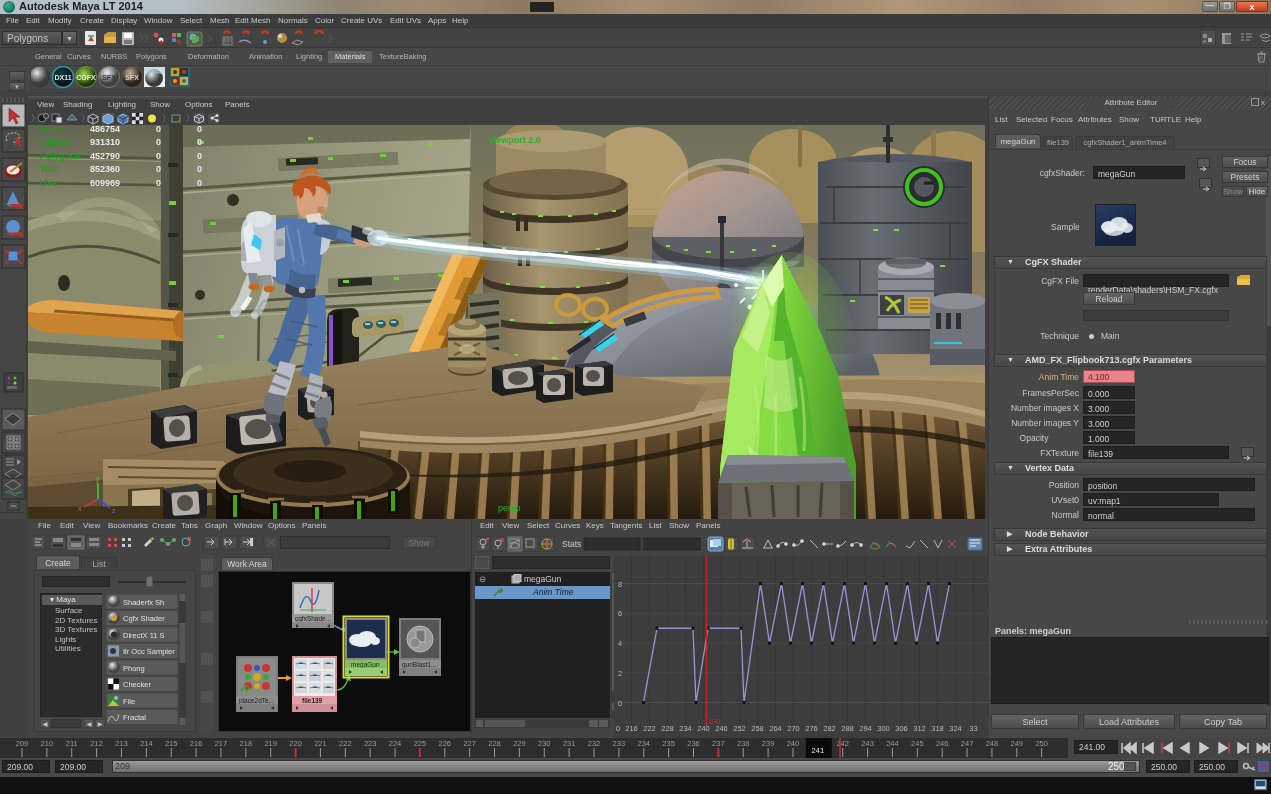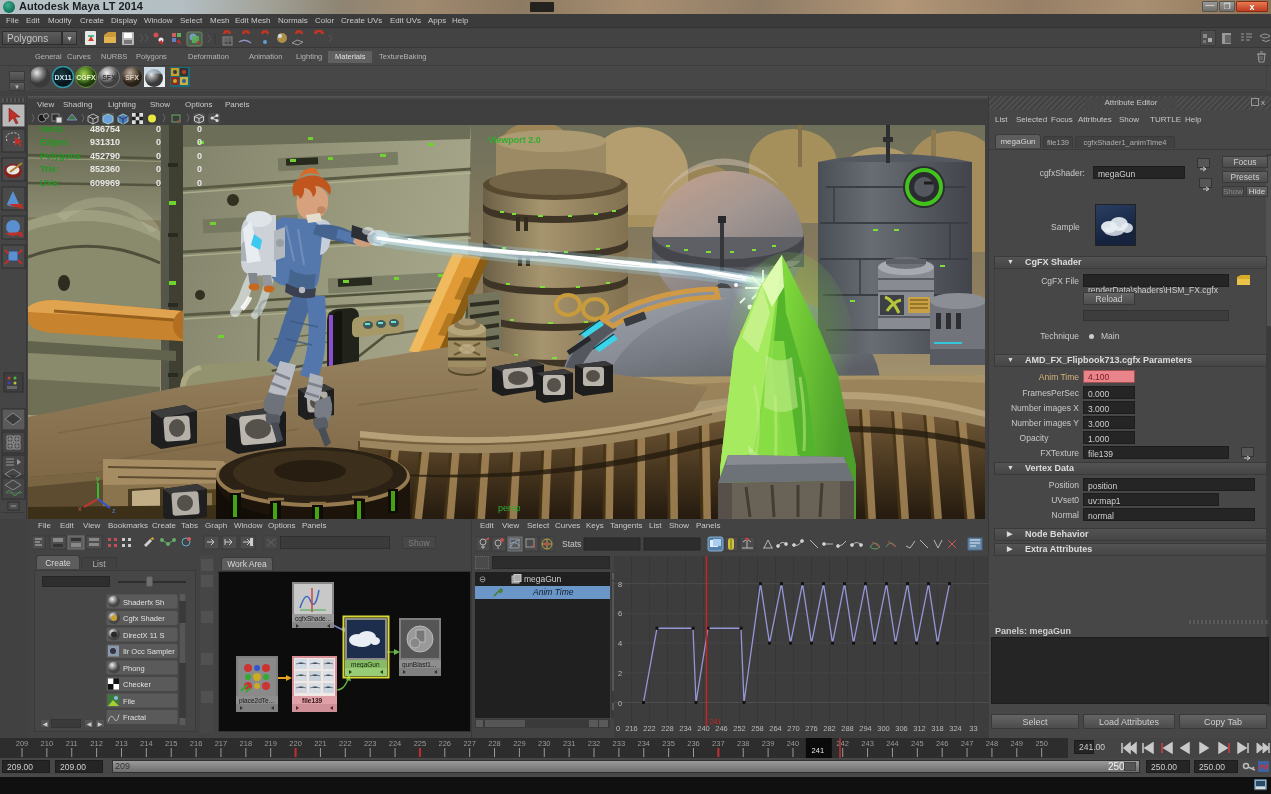--- a/index.html
+++ b/index.html
@@ -1058,20 +1058,24 @@
   <div class="abs" style="left:374px;top:17px;width:34px;height:13px;background:#474747;border:1px solid #3c3c3c;color:#7f7f7f;font-size:8.5px;text-align:center;padding-top:1px;">Show</div>
 
   <div class="abs" style="left:8px;top:36px;width:44px;height:14px;background:#5d5d5d;border:1px solid #3a3a3a;border-bottom:none;border-radius:3px 3px 0 0;color:#d8d8d8;font-size:8.5px;text-align:center;padding-top:2px;">Create</div>
   <div class="abs" style="left:53px;top:38px;width:36px;height:12px;background:#414141;border:1px solid #3a3a3a;border-bottom:none;border-radius:3px 3px 0 0;color:#b0b0b0;font-size:8.5px;text-align:center;padding-top:1px;">List</div>
   <div class="abs" style="left:6px;top:51px;width:162px;height:162px;background:#464646;border:1px solid #3a3a3a;"></div>
 
   <div class="abs" style="left:14px;top:57px;width:68px;height:11px;background:#2e2e2e;border:1px solid #262626;"></div>
   <div class="abs" style="left:90px;top:62px;width:68px;height:2px;background:#2e2e2e;"></div>
   <div class="abs" style="left:118px;top:57px;width:7px;height:11px;background:#6e6e6e;border:1px solid #555;border-radius:2px;"></div>
 
+  <div class="abs" style="left:12px;top:74px;width:62px;height:124px;background:#2b2b2b;border:1px solid #242424;">
+    <div class="abs" style="left:1px;top:1px;width:60px;height:10px;background:#5a5a5a;color:#e0e0e0;font-size:8px;padding-left:8px;">▾ Maya</div>
+    <div style="color:#c0c0c0;font-size:8px;padding:12px 0 0 14px;line-height:9.5px;">Surface<br>2D Textures<br>3D Textures<br>Lights<br>Utilities</div>
+  </div>
   <div class="abs" style="left:12px;top:200px;width:10px;height:9px;background:#555;border:1px solid #444;color:#ccc;font-size:6px;text-align:center;">◀</div>
   <div class="abs" style="left:23px;top:200px;width:30px;height:9px;background:#3a3a3a;border:1px solid #333;"></div>
   <div class="abs" style="left:56px;top:200px;width:10px;height:9px;background:#555;border:1px solid #444;color:#ccc;font-size:6px;text-align:center;">◀</div>
   <div class="abs" style="left:67px;top:200px;width:10px;height:9px;background:#555;border:1px solid #444;color:#ccc;font-size:6px;text-align:center;">▶</div>
 
   <div class="abs" id="hslist" style="left:78px;top:74px;width:80px;height:136px;"><svg width="80" height="136" viewBox="0 0 80 136">
           <defs>
             <radialGradient id="nb1" cx="0.35" cy="0.3">
               <stop offset="0" stop-color="#eee"></stop>
               <stop offset="1" stop-color="#444"></stop>
@@ -1506,21 +1510,21 @@
           <text x="967.0600000000001" y="8" font-size="7.5" fill="#9a9a9a" text-anchor="middle" font-family="Liberation Sans">247</text>
           <line x1="967.0600000000001" y1="10" x2="967.0600000000001" y2="19" stroke="#9a9a9a" stroke-width="1"></line>
           <text x="991.9300000000001" y="8" font-size="7.5" fill="#9a9a9a" text-anchor="middle" font-family="Liberation Sans">248</text>
           <line x1="991.9300000000001" y1="10" x2="991.9300000000001" y2="19" stroke="#9a9a9a" stroke-width="1"></line>
           <text x="1016.8000000000001" y="8" font-size="7.5" fill="#9a9a9a" text-anchor="middle" font-family="Liberation Sans">249</text>
           <line x1="1016.8000000000001" y1="10" x2="1016.8000000000001" y2="19" stroke="#9a9a9a" stroke-width="1"></line>
           <text x="1041.67" y="8" font-size="7.5" fill="#9a9a9a" text-anchor="middle" font-family="Liberation Sans">250</text>
           <line x1="1041.67" y1="10" x2="1041.67" y2="19" stroke="#9a9a9a" stroke-width="1"></line>
           <line x1="840" y1="0" x2="840" y2="20" stroke="#c03030" stroke-width="1.5"></line>
         </svg></div>
-  <div class="abs field" style="left:1074px;top:2px;width:20px;height:14px;padding:1px 0 0 4px;">241.00</div>
+  <div class="abs field" style="left:1074px;top:2px;width:44px;height:14px;padding:1px 0 0 4px;">241.00</div>
   <svg class="abs" style="left:1120px;top:2px;" width="151px" height="16" viewBox="0 0 151 16">
     <g fill="#c9c9c9">
       <path d="M2 3 v10 M4 8 l6-5 v10z M10 8 l6-5 v10z" stroke="#c9c9c9" stroke-width="1.5" fill="#c9c9c9"></path>
       <path d="M23 3 v10 M33 3 l-8 5 8 5z" stroke="#c9c9c9" stroke-width="1.5"></path>
       <path d="M42 3 v10" stroke="#b04040" stroke-width="2"></path>
           <path d="M52 3 l-8 5 8 5z" stroke="#c9c9c9" stroke-width="1.5"></path>
       <path d="M69 3 l-8 5 8 5z" stroke="#c9c9c9" stroke-width="1.5"></path>
       <path d="M80 3 l8 5 -8 5z" stroke="#c9c9c9" stroke-width="1.5"></path>
       <path d="M99 3 l8 5 -8 5z" stroke="#c9c9c9" stroke-width="1.5"></path>
           <path d="M109 3 v10" stroke="#b04040" stroke-width="2"></path>

